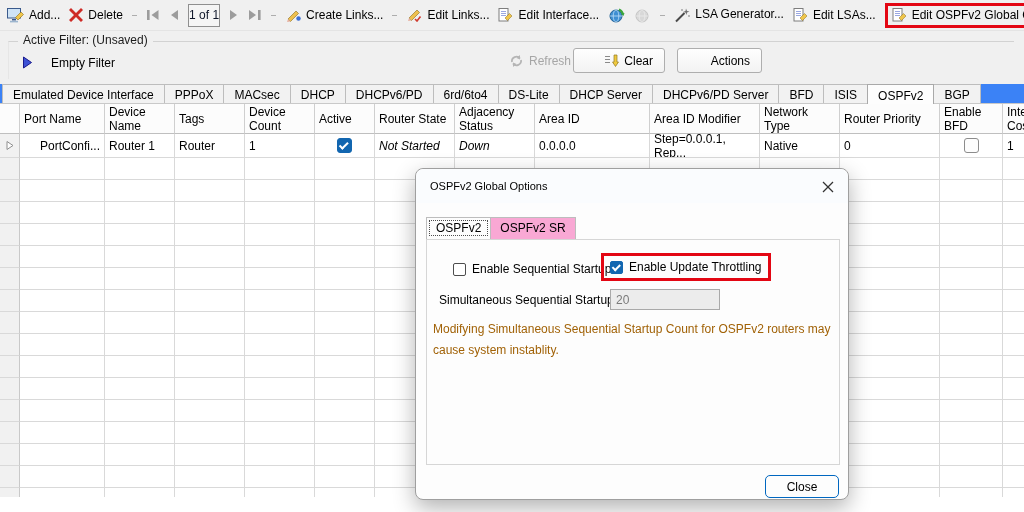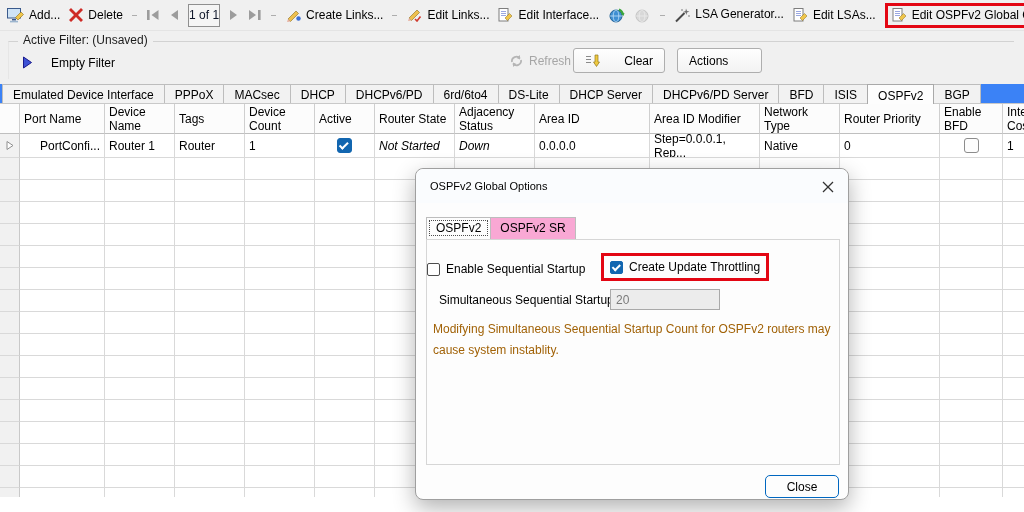--- a/index.html
+++ b/index.html
@@ -12,21 +12,21 @@
 .tb-sep{width:5px;height:1px;background:#adadad;flex:0 0 auto}
 .pager{width:62px;height:23px;border:1px solid #8f8f8f;background:#f5f5f5;display:flex;align-items:center;justify-content:center;color:#0f172a}
 .navbtn{display:inline-flex;align-items:center;justify-content:center;width:18px;height:20px}
 .red-outline{border:3px solid #e30613;padding:2px 5px 2px 4px;margin-left:auto;margin-right:-2px}
 
 
 .filter-panel{position:absolute;left:0;top:31px;width:1024px;height:53px;background:#f0f0f0}
 .groupbox-line{position:absolute;left:8px;top:10px;right:10px;height:38px;border-top:1px solid #d2d2d2;border-left:1px solid #e6e6e6}
 .groupbox-legend{position:absolute;left:18px;top:2px;background:#f0f0f0;padding:0 5px;color:#1c1c1c}
 .empty-filter{position:absolute;left:22px;top:25px;display:flex;align-items:flex-start;gap:18px}
-.btn{height:25px;border:1px solid #aeaeae;border-radius:3px;background:linear-gradient(#fefefe,#f3f3f3);display:inline-flex;align-items:center;justify-content:space-between;gap:5px;padding:0 11px;cursor:default}
+.btn{height:25px;border:1px solid #aeaeae;border-radius:3px;background:linear-gradient(#fefefe,#f3f3f3);display:inline-flex;align-items:center;justify-content:flex-end;gap:5px;padding:0 11px;cursor:default}
 .btn-flat{height:25px;display:inline-flex;align-items:center;gap:5px;color:#a6a6a6;padding:0 6px}
 .filter-buttons{position:absolute;right:0;left:0;top:17px}
 .pos-refresh{position:absolute;left:503px;top:0}
 .pos-clear{position:absolute;left:573px;top:0;width:92px}
 .pos-actions{position:absolute;left:677px;top:0;width:85px}
 
 
 .tabstrip{position:absolute;left:0;top:84px;width:1024px;height:20px;background:#3b82f6;display:flex;align-items:flex-end;padding-left:2px;border-bottom:1px solid #c9c9c9}
 .tab{height:19px;padding:2px 10px 0;border:1px solid #bdbdbd;border-bottom:none;background:#f2f2f2;margin-right:-1px;display:flex;align-items:center;cursor:default}
 .tab.active{background:#fdfdfd;height:20px;margin-bottom:-1px;border-color:#a9a9a9;position:relative;z-index:2}
@@ -56,21 +56,21 @@
 .chk-sq.checked::after{content:"";width:6px;height:3px;border-left:2px solid #fff;border-bottom:2px solid #fff;transform:rotate(-45deg) translate(0,-1px)}
 
 
 .dialog{position:absolute;left:415px;top:168px;width:434px;height:332px;background:#fdfdfd;border:1px solid #9f9f9f;border-radius:8px;box-shadow:0 8px 22px rgba(0,0,0,.30);z-index:10}
 .dialog-title{position:absolute;left:0;top:0;width:100%;height:34px;border-radius:8px 8px 0 0;background:#fafcfe;display:flex;align-items:center;padding:0 14px;font-size:11px}
 .dialog-close{position:absolute;right:12px;top:10px;width:16px;height:16px;display:flex;align-items:center;justify-content:center;cursor:default}
 .dlg-tabs{position:absolute;left:10px;top:48px;display:flex}
 .dlg-tab{height:22px;padding:3px 9px 0;border:1px solid #bdbdbd;border-bottom:none;background:#f9a8d4;display:flex;align-items:flex-start;margin-right:-1px}
 .dlg-tab.active{outline:1px dotted #4d4d4d;outline-offset:-4px;position:relative;z-index:2;background:#fdfdfd}
 .dlg-panel{position:absolute;left:10px;top:70px;width:414px;height:226px;border:1px solid #d6d6d6;background:#fdfdfd}
-.seq-row{position:absolute;left:0;top:22px;display:flex;align-items:center;gap:6px}
+.seq-row{position:absolute;left:26px;top:22px;display:flex;align-items:center;gap:6px}
 .red-wrap{position:absolute;left:174px;top:13px;border:3px solid #e30613;display:flex;align-items:center;gap:6px;padding:4px 6px}
 .sim-row{position:absolute;left:12px;top:53px;display:flex;align-items:center}
 .sim-input{position:absolute;left:183px;top:49px;width:110px;height:21px;background:#ececec;border:1px solid #a9a9a9;color:#7a7a7a;display:flex;align-items:center;padding:0 5px}
 .warn{position:absolute;left:6px;top:79px;width:404px;line-height:21px;color:#a16207}
 .close-btn{position:absolute;left:349px;top:306px;width:74px;height:23px;border:1px solid #0067c0;border-radius:5px;background:#fdfdfd;display:flex;align-items:center;justify-content:center;font-size:12px;cursor:default}
 
 
 .ic{flex:0 0 auto;display:inline-flex}
 </style>
 </head>
@@ -617,21 +617,21 @@
     <div class="dlg-tab">OSPFv2 SR</div>
   </div>
 
   <div class="dlg-panel">
     <div class="seq-row">
       <span class="chk-sq"></span>
       <span>Enable Sequential Startup</span>
     </div>
     <div class="red-wrap">
       <span class="chk-sq checked"></span>
-      <span>Create Update Throttling</span>
+      <span>Enable Update Throttling</span>
     </div>
     <div class="sim-row">Simultaneous Sequential Startups:</div>
     <div class="sim-input">20</div>
     <div class="warn">Modifying Simultaneous Sequential Startup Count for OSPFv2 routers may cause system instablity.</div>
   </div>
 
   <div class="close-btn">
     <span>Close</span>
   </div>
 </div>

